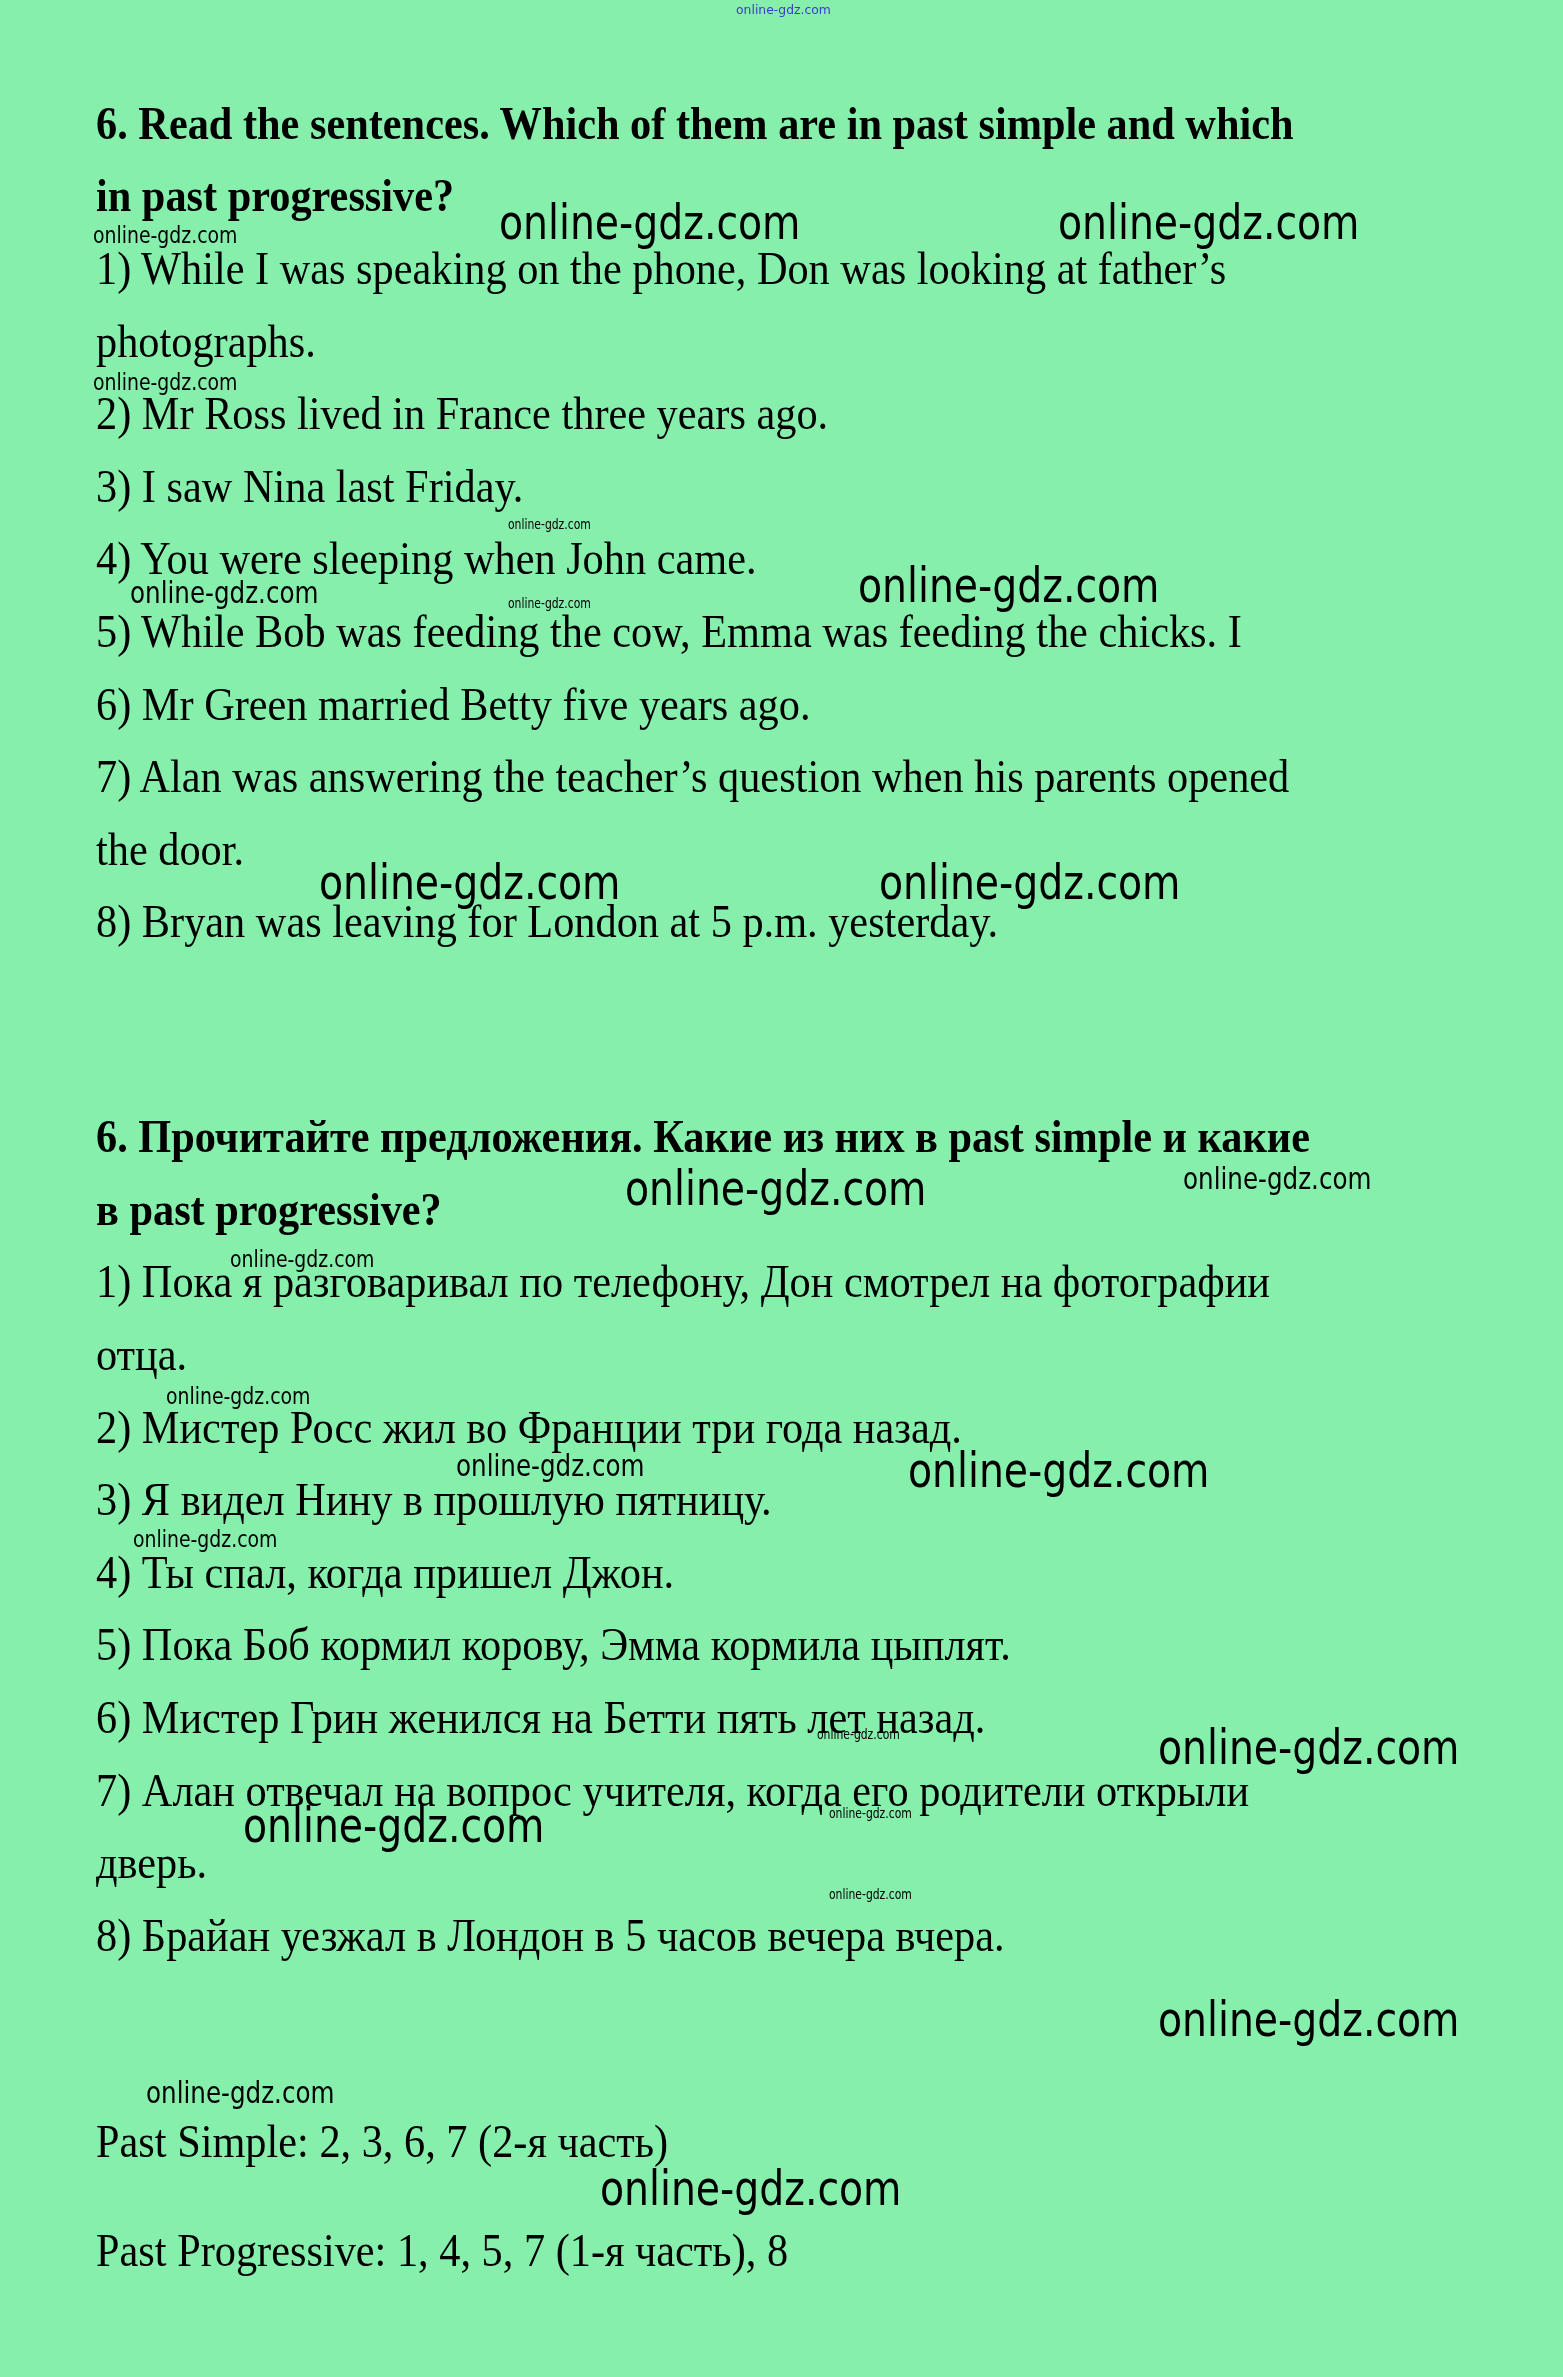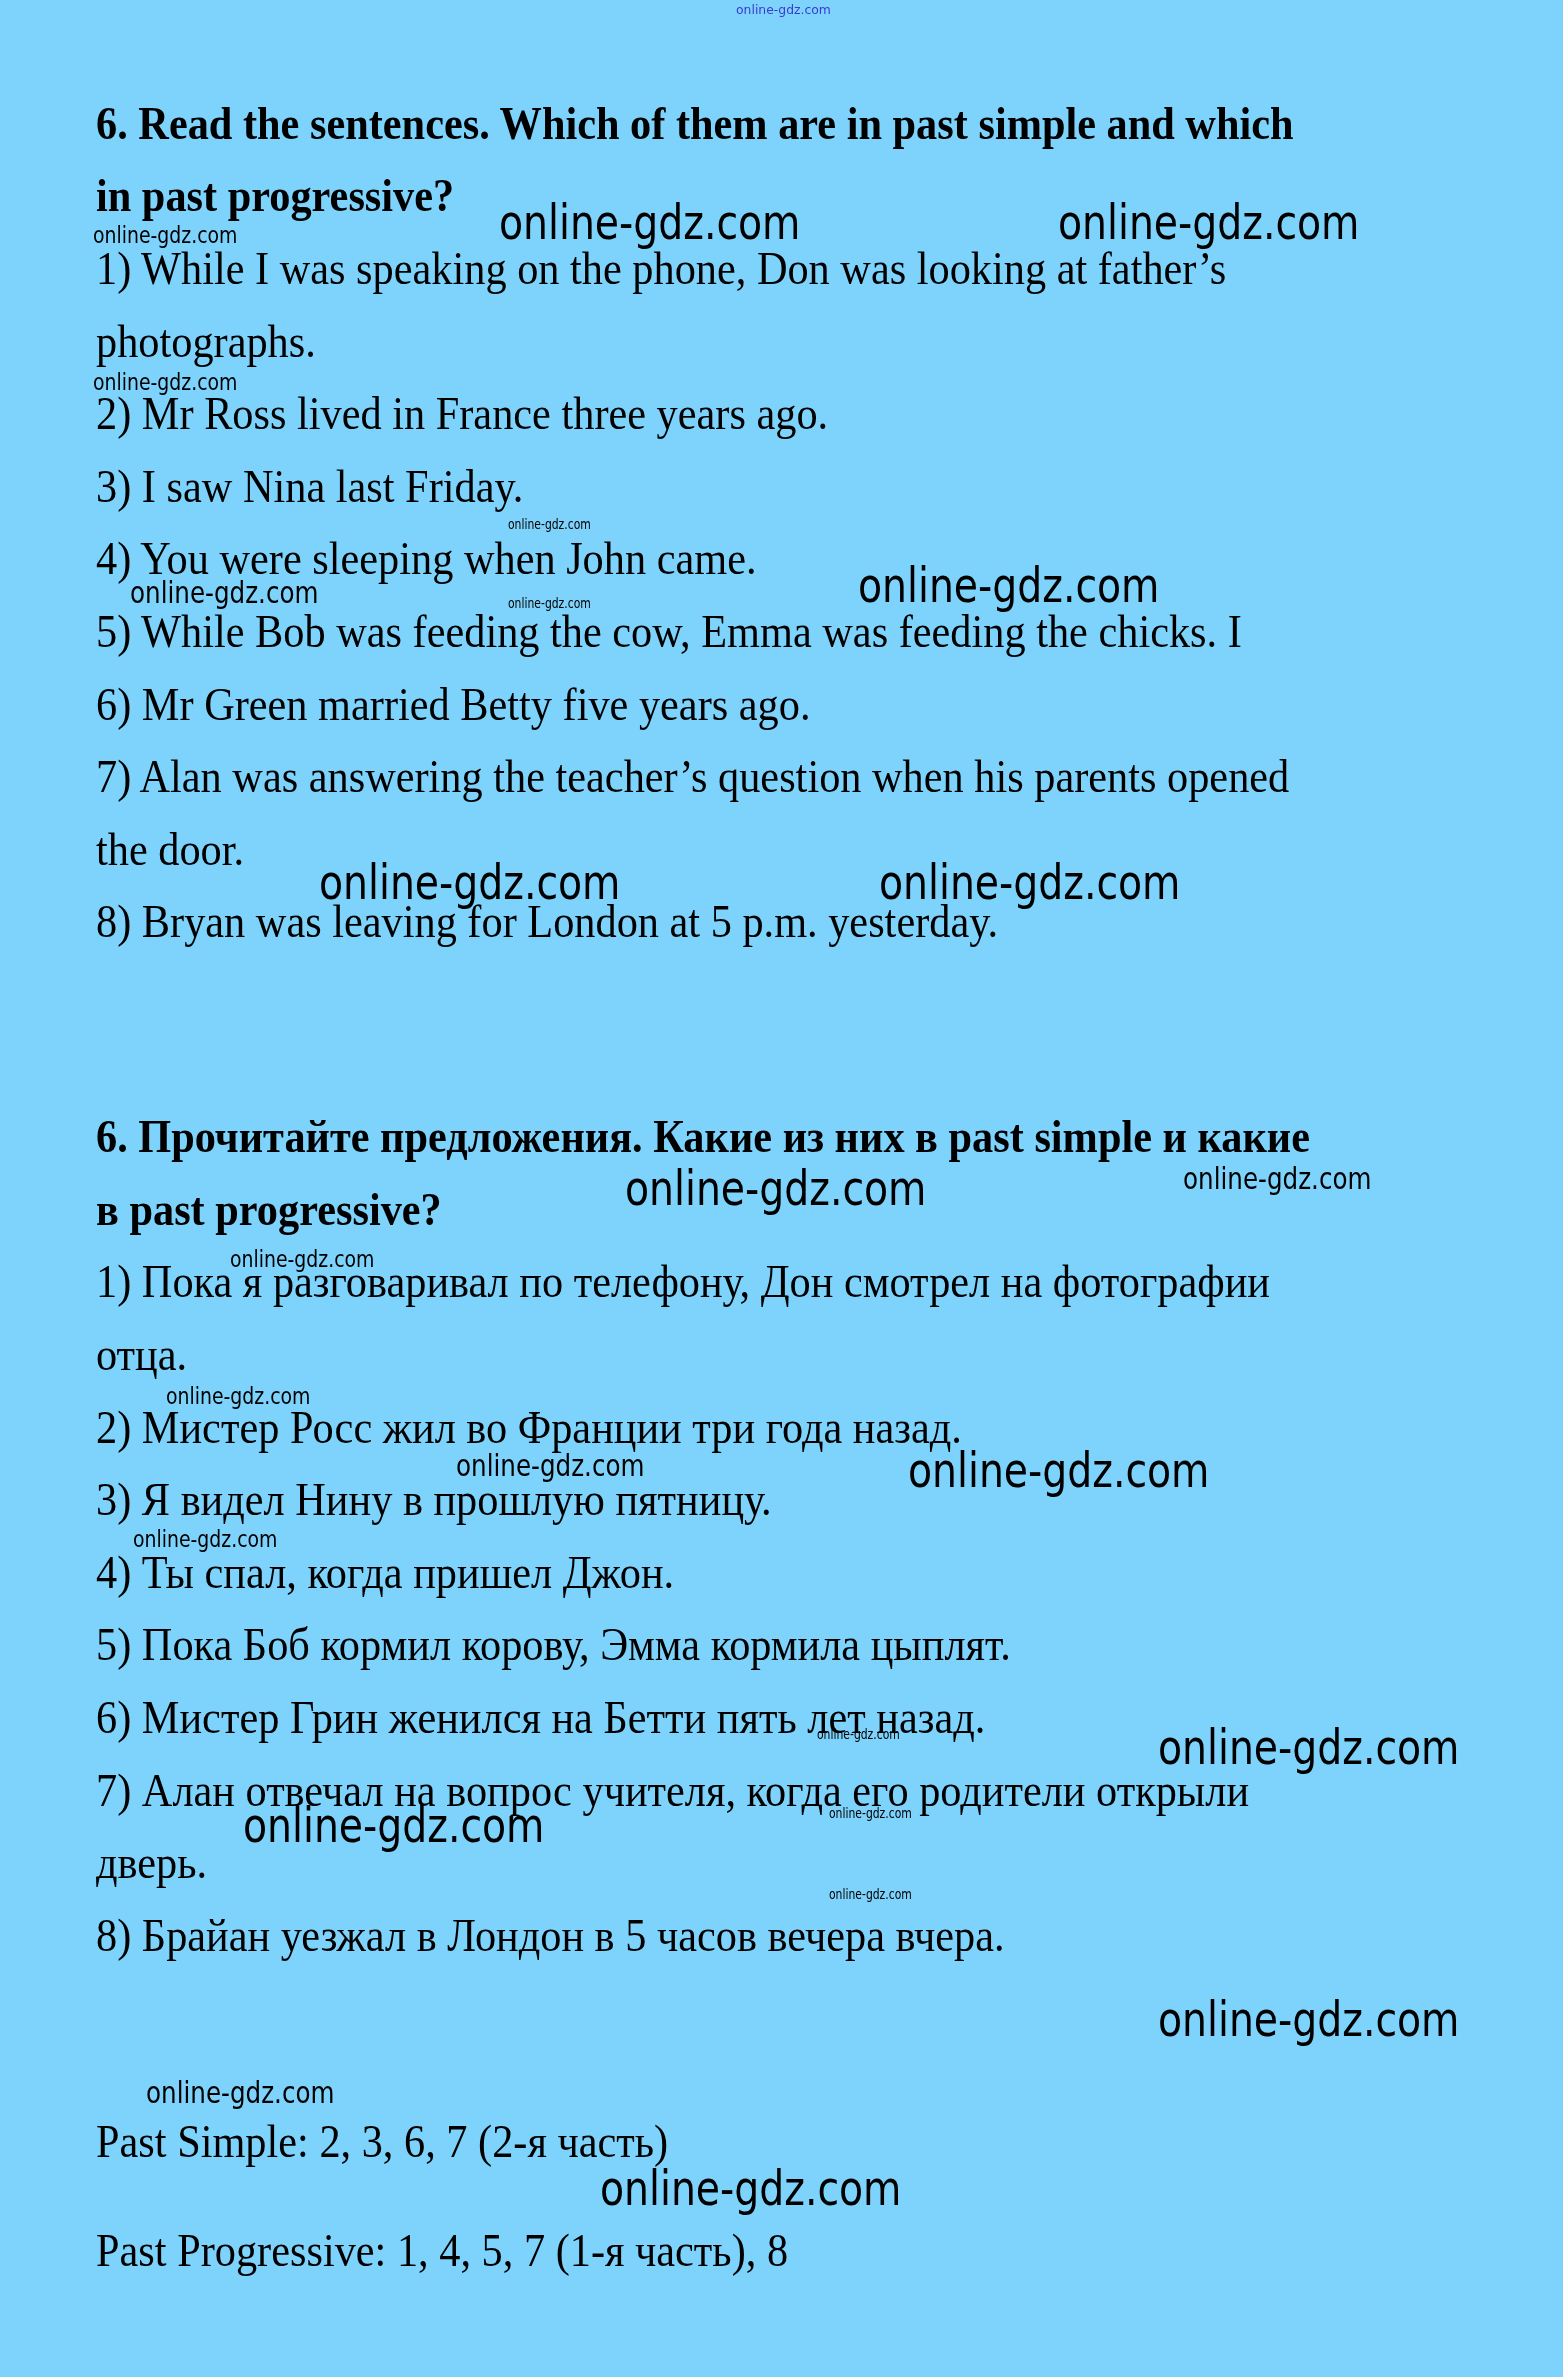--- a/index.html
+++ b/index.html
@@ -1,17 +1,17 @@
 <!DOCTYPE html>
 <html style="font-size:13.2px"><head>
   <meta charset="utf-8">
   <style>
     html, body { margin: 0; padding: 0; background: #ffffff; }
     body { width: 1564px; height: 2377px; position: relative; overflow: hidden; }
-    .page { position: absolute; left: 0; top: 0; width: 1564px; height: 2377px; background: #7dd3fc; }
+    .page { position: absolute; left: 0; top: 0; width: 1564px; height: 2377px; background: #86efac; }
     .tl { position: absolute; left: 96px; font-family: "Liberation Serif", serif; color: #000; font-size: 46px; line-height: 1; white-space: nowrap; transform-origin: left top; transform: scaleX(0.92); }
     .b { font-weight: bold; }
     .wm { position: absolute; font-family: "DejaVu Sans", sans-serif; color: #000; white-space: nowrap; line-height: 1; transform-origin: left top; transform: scaleX(0.82); }
     .wm-l { font-size: 48px; }
     .wm-m { font-size: 30px; }
     .wm-s { font-size: 23px; }
     .wm-xs { font-size: 13.2px; }
     .wm-top { position: absolute; left: 736px; top: 1.7px; font-family: "DejaVu Sans", sans-serif; font-size: 12.4px; color: #3b3bd0; }
   </style>
 </head>

